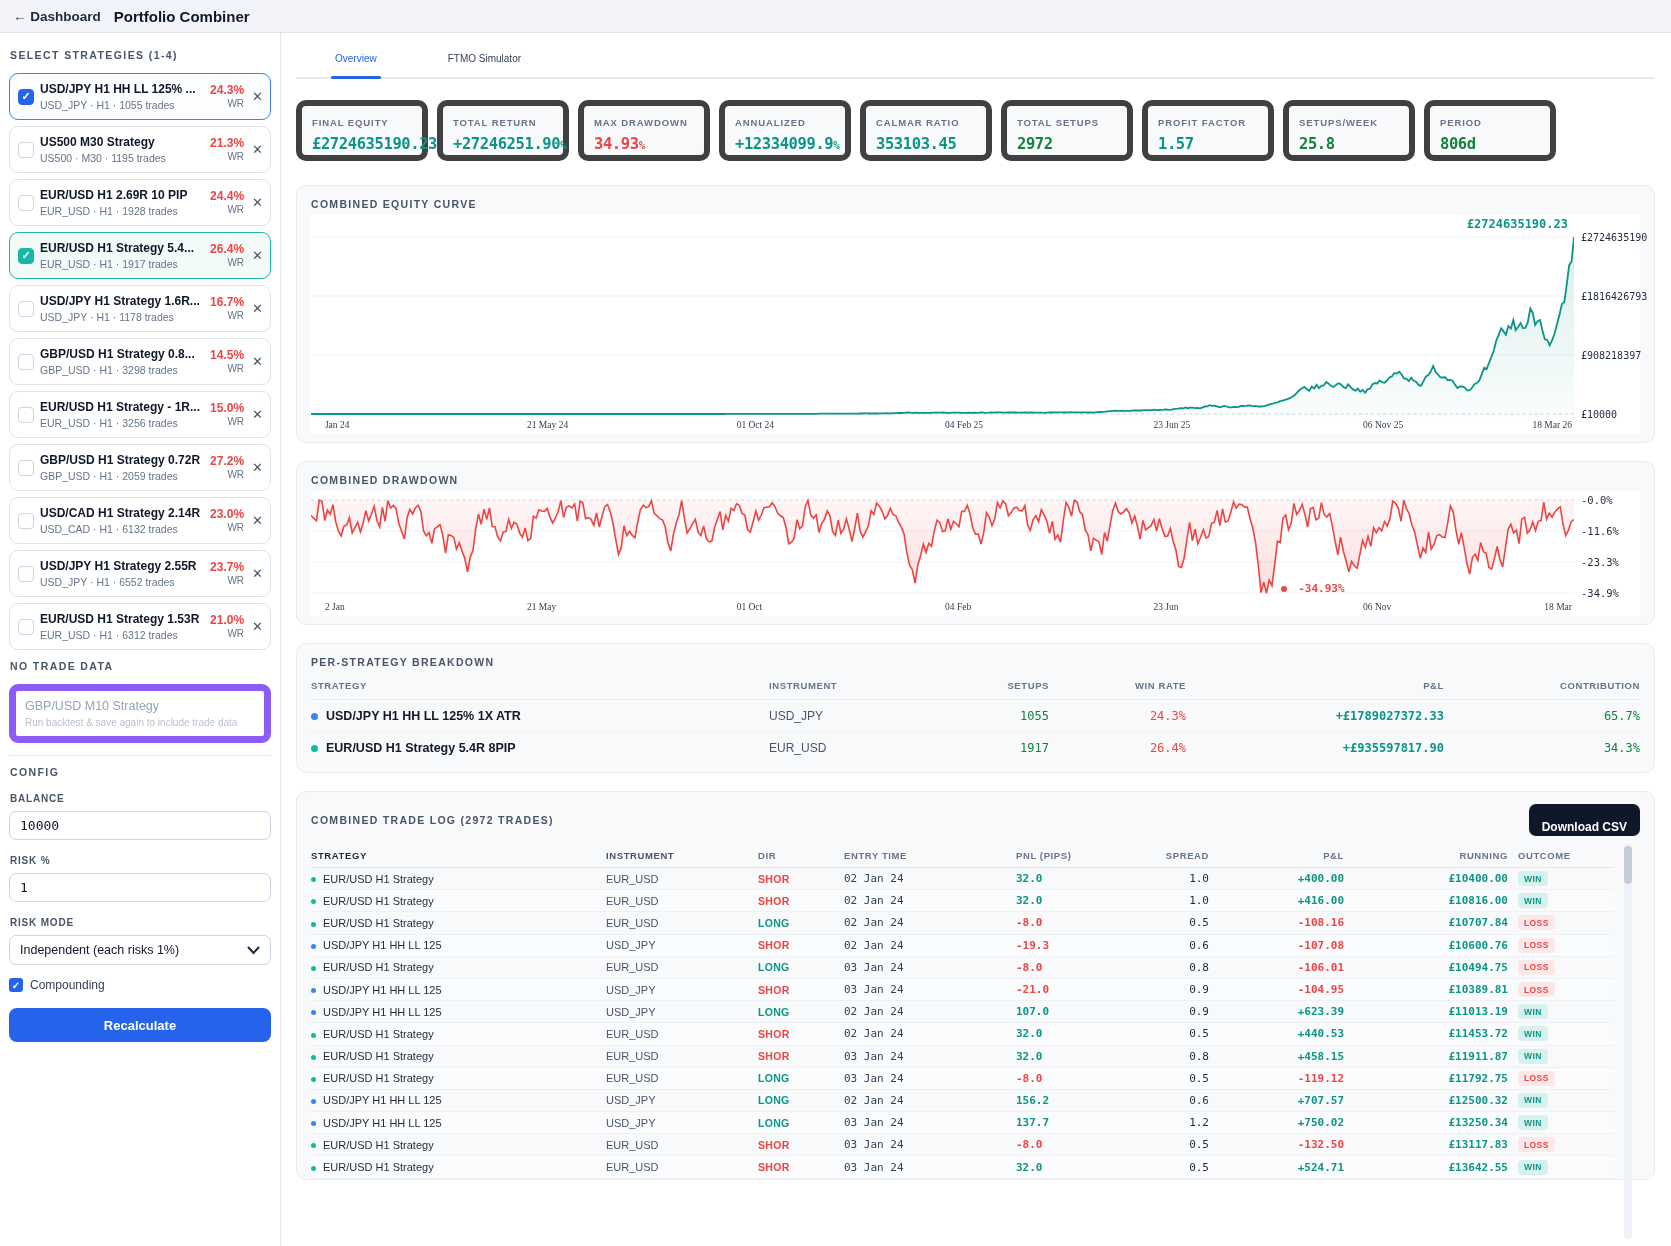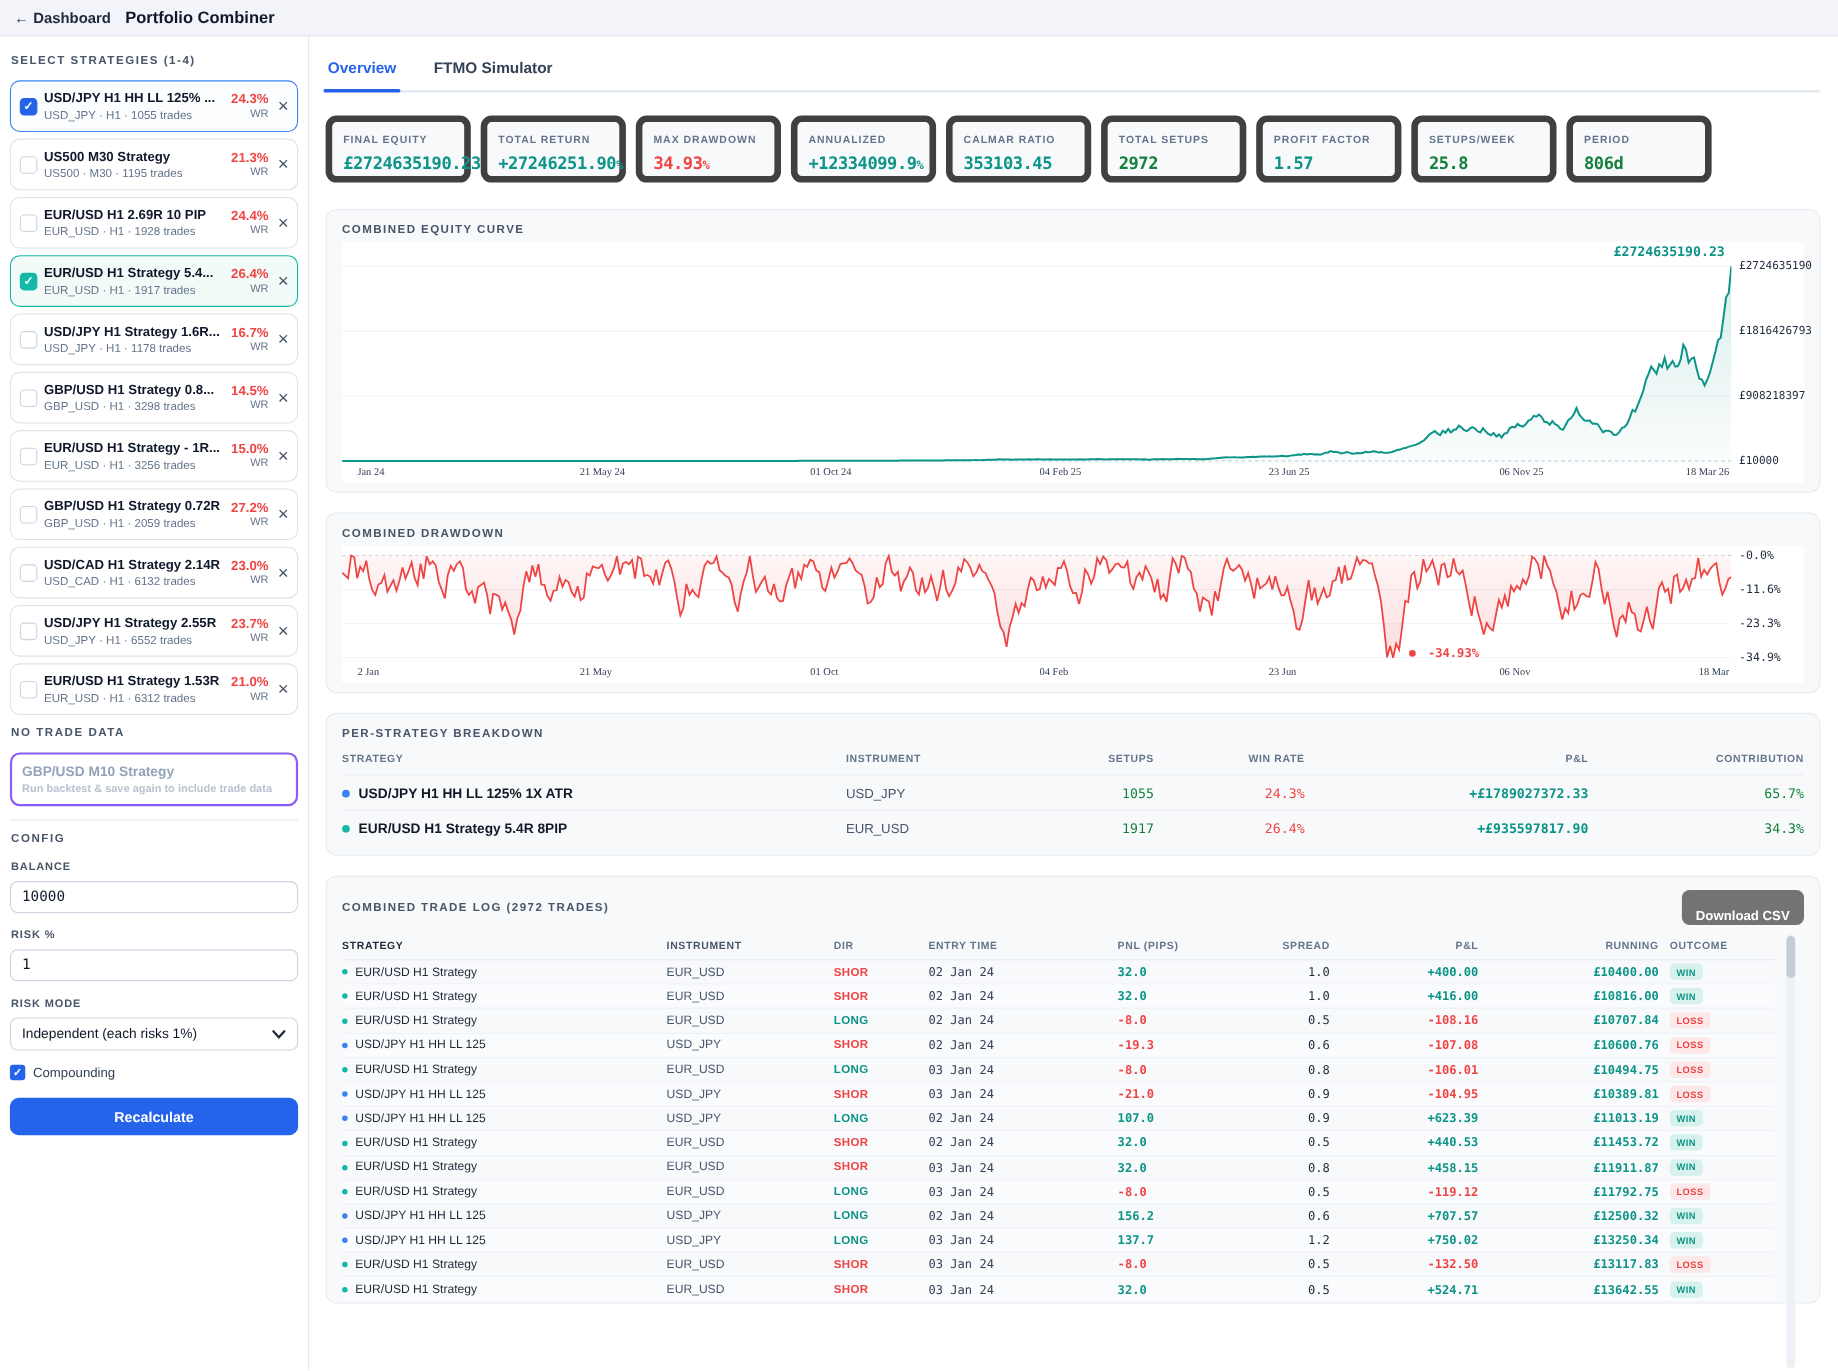--- a/index.html
+++ b/index.html
@@ -28,41 +28,41 @@
   .cb.on-blue { background:#2563eb; border-color:#2563eb; }
   .cb.on-teal { background:#14b8a6; border-color:#14b8a6; }
   .strat-main { flex:1; min-width:0; }
   .strat-title { display:block; font-size:12px; font-weight:700; color:#0f172a; white-space:nowrap; overflow:hidden; }
   .strat-sub { display:block; font-size:10.5px; color:#64748b; margin-top:3px; white-space:nowrap; }
   .strat-wr { text-align:right; line-height:1.15; }
   .wr-pct { display:block; font-size:12px; font-weight:700; color:#ef4444; }
   .wr-lbl { display:block; font-size:10px; color:#64748b; }
   .close-x { color:#475569; font-size:13px; padding-left:2px; }
 
-  .notrade-card { border:2px solid #8b5cf6; border-radius:9px; padding:8px 9px; margin-bottom:4px;font-weight:bold; }
+  .notrade-card { border:7px solid #8b5cf6; border-radius:9px; padding:8px 9px; margin-bottom:4px; }
   .notrade-name { font-size:12.5px; color:#94a3b8; }
   .notrade-hint { font-size:10px; color:#b9c2cf; margin-top:4px; }
   .divider { border-top:1px solid #e5e7eb; margin:12px 0 10px; }
 
   .field-label { font-size:10px; font-weight:700; color:#475569; letter-spacing:0.8px; margin:15px 0 7px 1px; }
   .input { border:1px solid #cbd5e1; border-radius:7px; height:29px; padding:0 10px; display:flex; align-items:center;
            font-family:"DejaVu Sans Mono", monospace; font-size:13px; color:#0f172a; background:#fff; }
   .select { border:1px solid #cbd5e1; border-radius:7px; height:30px; padding:0 10px; display:flex; align-items:center;
             justify-content:space-between; font-size:12.5px; color:#0f172a; background:#fff; }
   .chk-row { display:flex; align-items:center; gap:7px; margin-top:13px; }
   .chk { width:14px; height:14px; border-radius:3px; background:#2563eb; color:#fff; font-size:10px; font-weight:700;
          display:flex; align-items:center; justify-content:center; }
   .chk-lbl { font-size:12px; color:#334155; }
   .recalc-btn { margin-top:16px; width:100%; height:34px; background:#2563eb; border:none; border-radius:8px;
                 color:#fff; font-size:13px; font-weight:600; font-family:inherit; }
 
   
   .main { flex:1; padding:18px 16px 0 15px; min-width:0; }
   .tabs { display:flex; gap:30px; border-bottom:2px solid #e2e8f0; }
-  .tab { font-size:14px; font-weight:700; color:#334155; padding:2px 2px 13px; position:relative; }
+  .tab { font-size:10px; font-weight:400; color:#334155; padding:2px 2px 13px; position:relative;margin-left:37px; }
   .tab.active { color:#2563eb; }
   .tab.active:after { content:""; position:absolute; left:-2px; right:-2px; bottom:-2px; height:3px; background:#2563eb; border-radius:2px; }
 
   .stats-grid { display:flex; flex-wrap:wrap; gap:9px; margin-top:21px; }
   .stat-card { width:132px; height:61px; background:#f8f9fb; border:6px solid #404040; border-radius:10px; padding:11px 10px; }
   .stat-label { font-size:9.5px; font-weight:600; color:#64748b; letter-spacing:0.9px; white-space:nowrap; }
   .stat-value { font-family:"DejaVu Sans Mono", monospace; font-size:15.5px; letter-spacing:-0.4px; font-weight:700; margin-top:7px; white-space:nowrap; }
   .stat-value .pct { font-size:11px; letter-spacing:0; }
 
   .card { background:#f8f9fb; border:1px solid #e8ecf1; border-radius:10px; padding:12px 14px 8px; }
@@ -93,21 +93,21 @@
   .bd-row .b-strategy { font-weight:700; font-size:12.5px; color:#111827; }
   .b-inst { width:160px; }
   .bd-row .b-inst { color:#475569; }
   .b-setups { width:120px; text-align:right; }
   .b-wr { width:137px; text-align:right; }
   .b-pnl { width:258px; text-align:right; font-weight:700; }
   .b-contrib { width:196px; text-align:right; }
 
   
   .tl-titlerow { display:flex; align-items:center; justify-content:space-between; }
-  .dl-btn { height:27px; padding:16px 13px; background:#737373; color:#fff; border:none; border-radius:7px;
+  .dl-btn { height:27px; padding:16px 13px; background:#0f172a; color:#fff; border:none; border-radius:7px;
             font-size:12px; font-weight:600; font-family:inherit; }
   .tl-table { position:relative; margin-top:8px; padding-right:26px; }
   .trow { display:flex; align-items:center; height:22.2px; border-bottom:1px solid #eef1f5; font-size:11px; }
   .trow:nth-child(even) { background:#fafbfd; }
   .tl-head { height:24px; border-bottom:1px solid #e4e9ef; }
   .c-strat { flex:1; min-width:280px; color:#1f2937; white-space:nowrap; }
   .c-strat .dot { width:5px; height:5px; margin-right:7px; }
   .c-inst { width:152px; color:#475569; }
   .c-dir { width:86px; }
   .trow .c-dir { font-weight:700; font-size:10.5px; letter-spacing:0.3px; }

